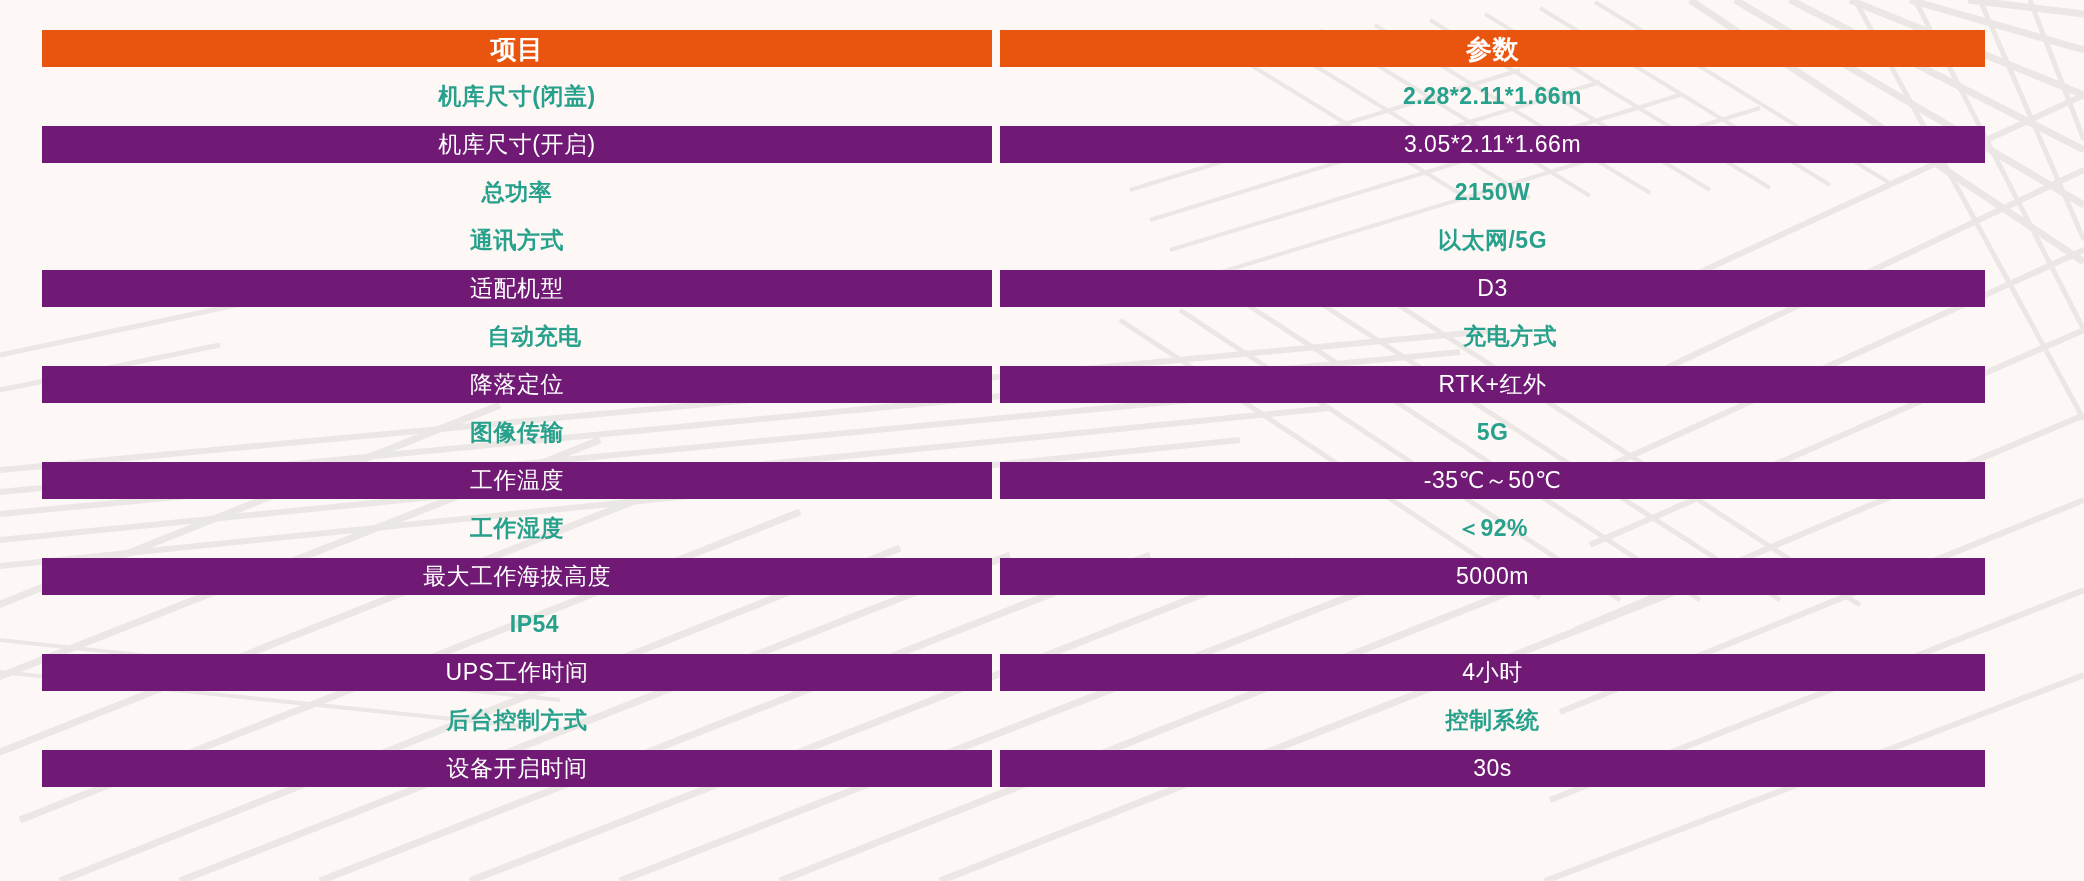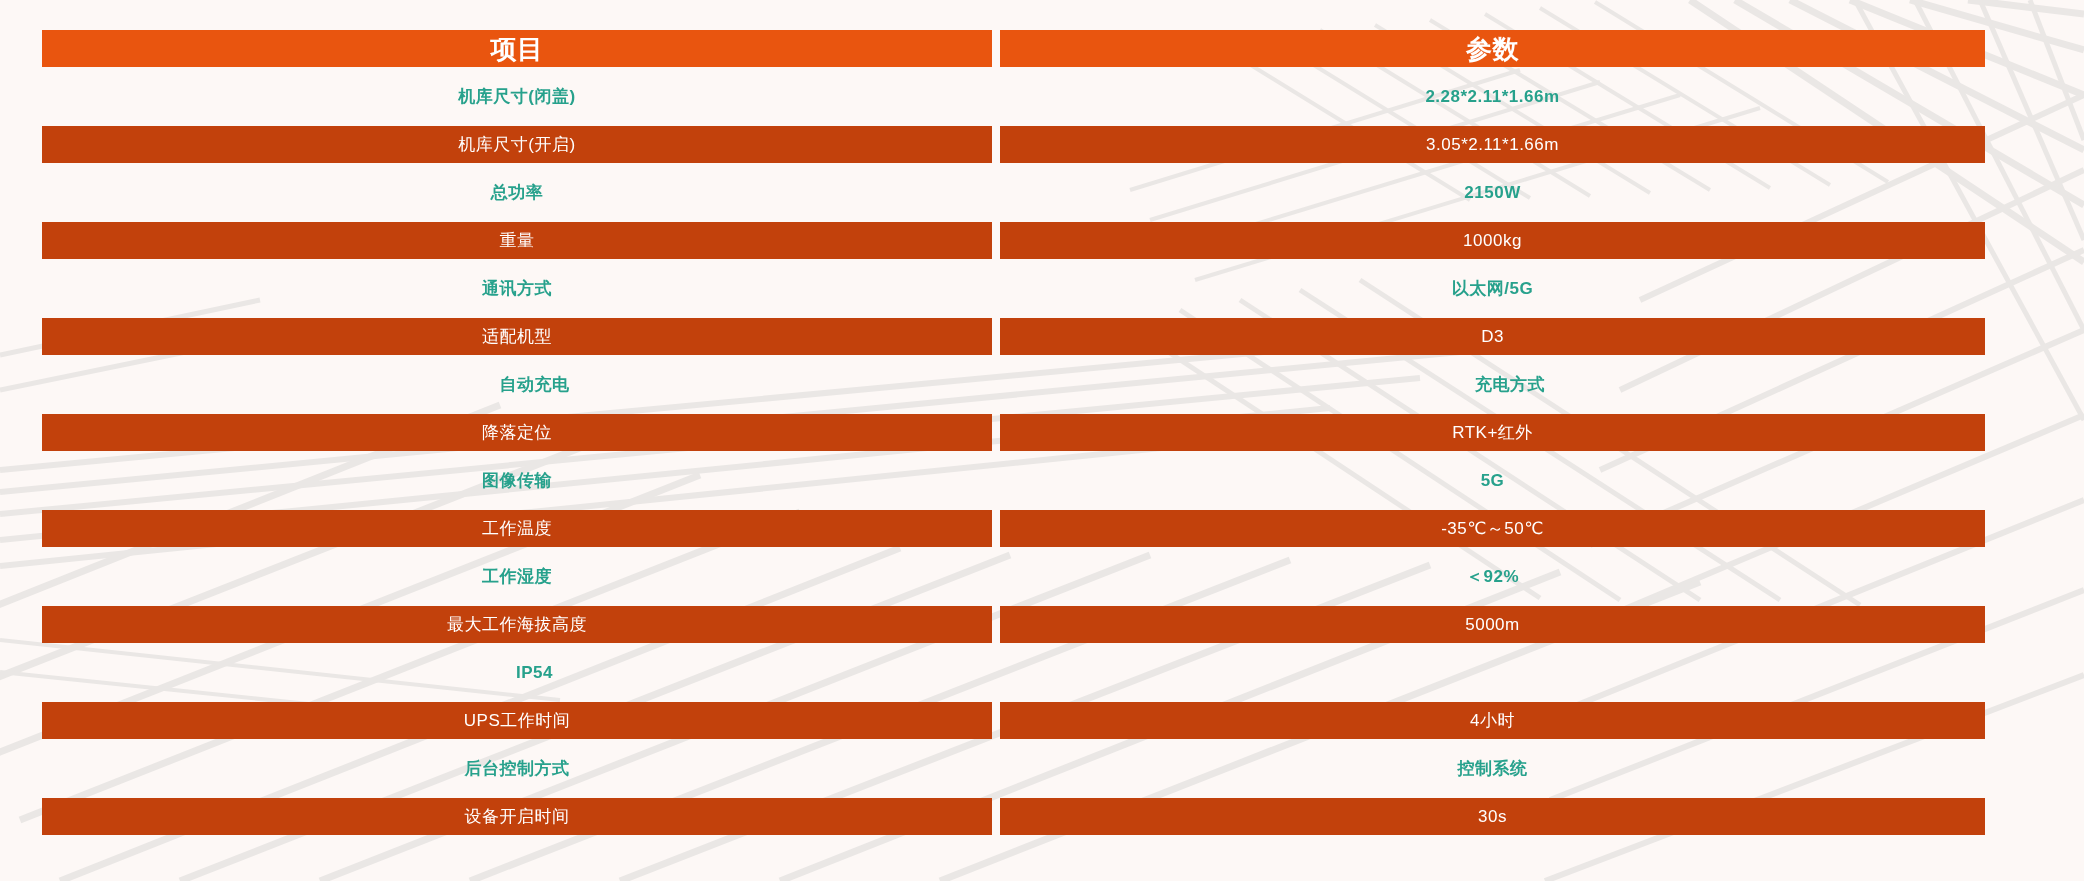--- a/index.html
+++ b/index.html
@@ -42,21 +42,21 @@
     gap: 8px;
   }
   .spec-row:last-child { margin-bottom: 16px; }
 
   .cell {
     display: flex;
     align-items: center;
     justify-content: center;
     height: 100%;
     box-sizing: border-box;
-    font-size: 17px;
+    font-size: 23px;
     line-height: 1;
     letter-spacing: 0.5px;
     white-space: nowrap;
   }
 
   .cell.col-item  { width: 950px; }
   .cell.col-param { width: 985px; }
 
   
   .spec-row.header .cell {
@@ -68,21 +68,21 @@
 
   
   .spec-row.light .cell {
     background: transparent;
     color: #27a18c;
     font-weight: bold;
   }
 
   
   .spec-row.tint .cell {
-    background: #c2410c;
+    background: #701a75;
     color: #ffffff;
     font-weight: normal;
   }
 </style>
 </head>
 <body>
 
 <svg id="bg-decoration" viewBox="0 0 2084 881" preserveAspectRatio="none">
   <rect x="0" y="0" width="2084" height="881" fill="#fdf8f6"></rect>
   <g stroke="#eae7e5" fill="none">
@@ -182,24 +182,20 @@
     <div class="cell col-param">2.28*2.11*1.66m</div>
   </div>
   <div class="spec-row tint">
     <div class="cell col-item">机库尺寸(开启)</div>
     <div class="cell col-param">3.05*2.11*1.66m</div>
   </div>
   <div class="spec-row light">
     <div class="cell col-item">总功率</div>
     <div class="cell col-param">2150W</div>
   </div>
-  <div class="spec-row tint">
-    <div class="cell col-item">重量</div>
-    <div class="cell col-param">1000kg</div>
-  </div>
   <div class="spec-row light">
     <div class="cell col-item">通讯方式</div>
     <div class="cell col-param">以太网/5G</div>
   </div>
   <div class="spec-row tint">
     <div class="cell col-item">适配机型</div>
     <div class="cell col-param">D3</div>
   </div>
   <div class="spec-row light">
     <div class="cell col-param">自动充电</div>

